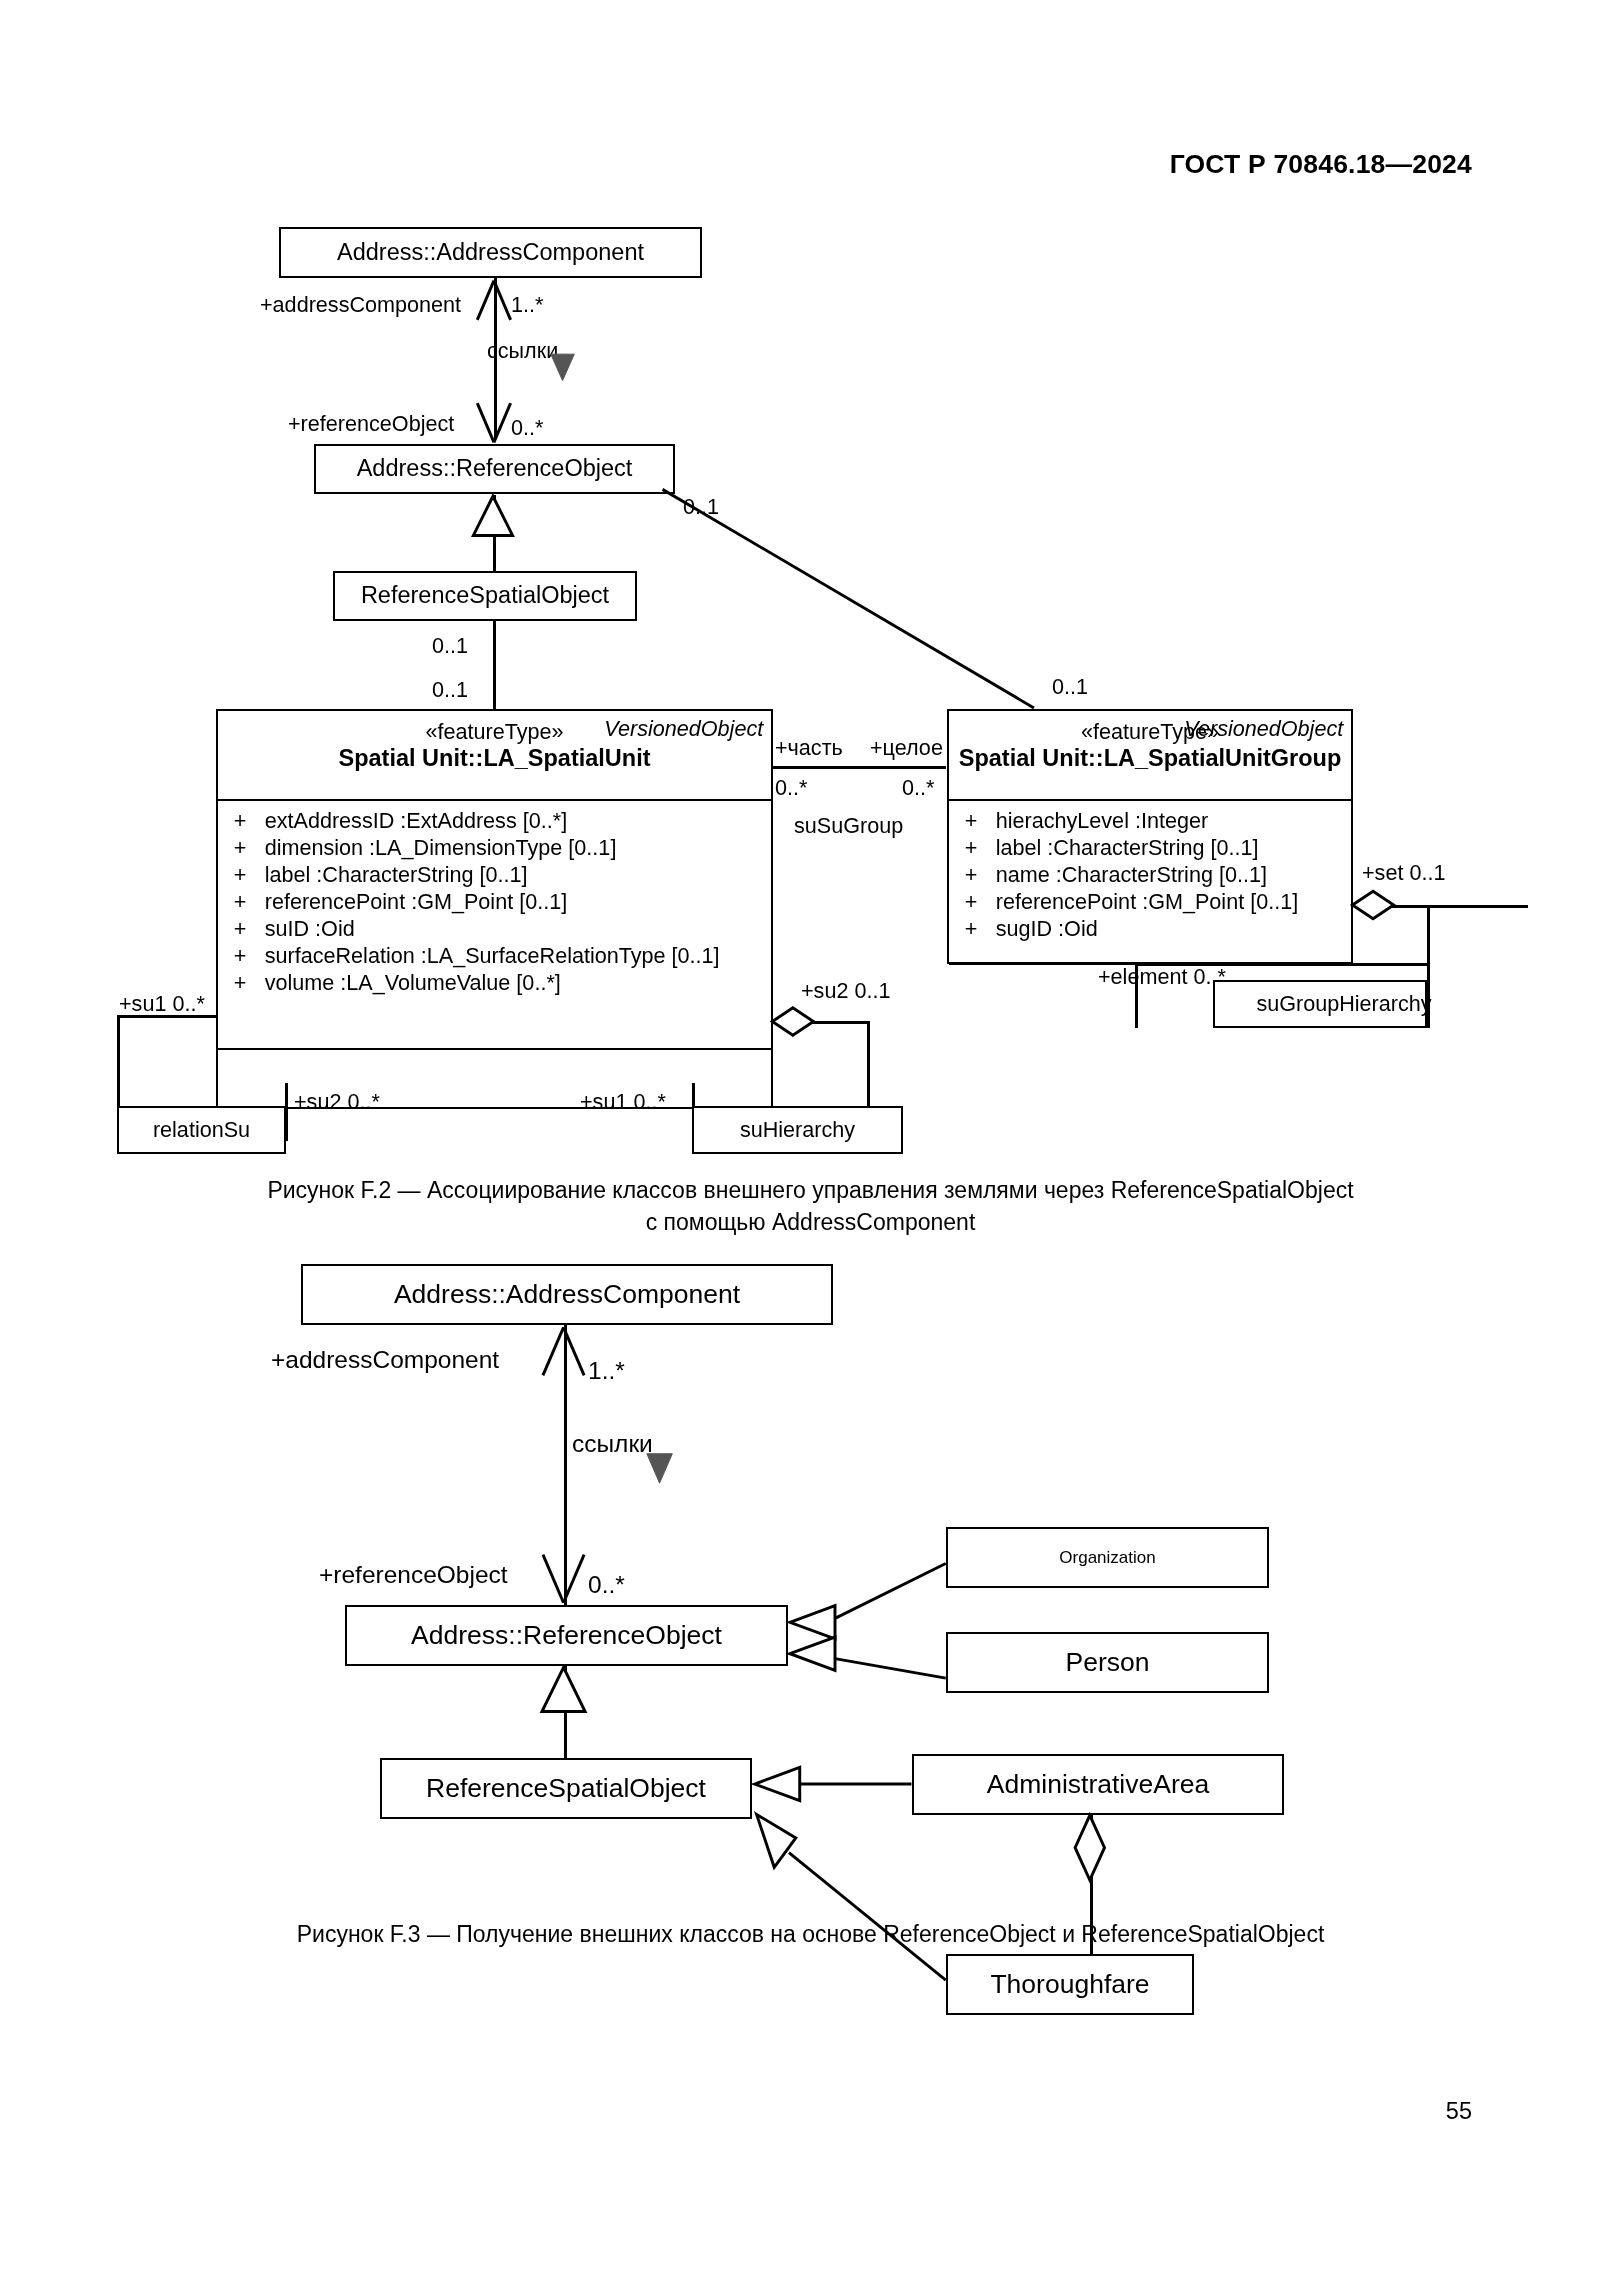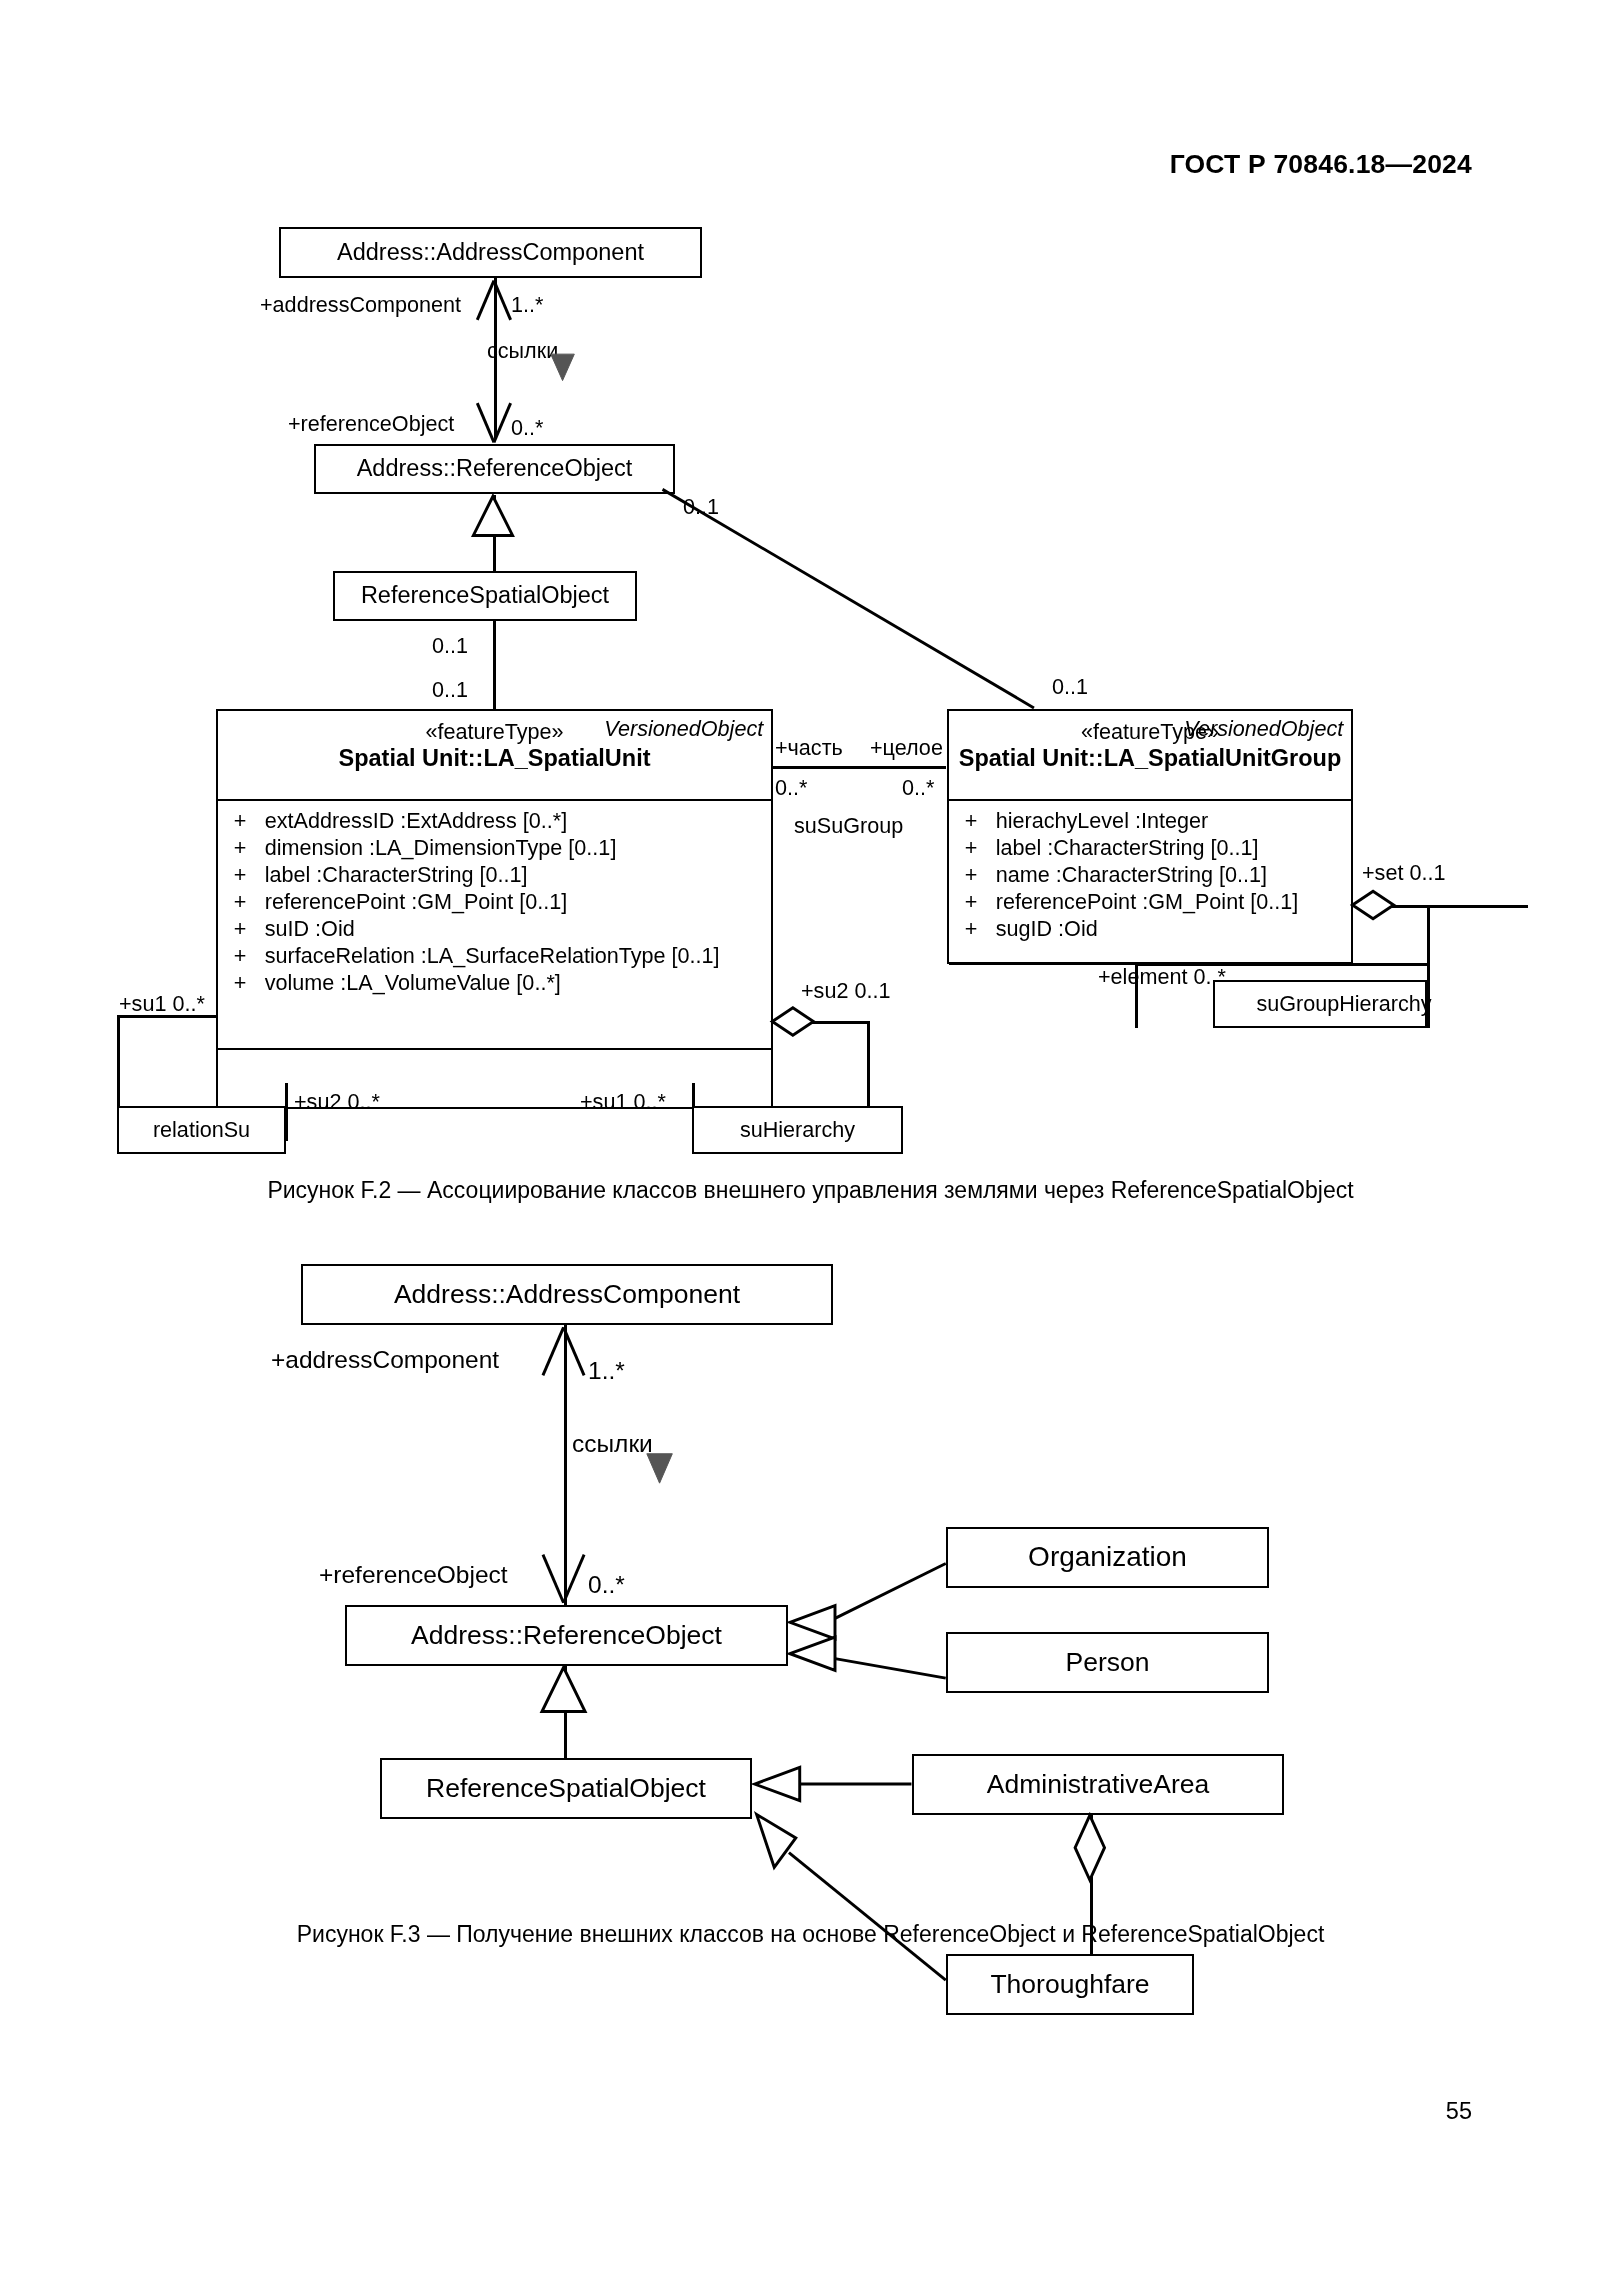--- a/index.html
+++ b/index.html
@@ -231,20 +231,21 @@
     <div class="ln hln" style="left:117px; top:1015px; width:101px;"></div>
     <div class="ln vln" style="left:117px; top:1015px; height:125px;"></div>
     <div class="ln vln" style="left:285px; top:1083px; height:58px;"></div>
     <div class="lbl" style="left:294px; top:1091px;">+su2 0..*</div>
     <div class="uml-box plain-box" style="left:117px; top:1106px; width:169px; height:48px;">
       <div class="title" style="font-weight:normal; font-size:21.6px;">relationSu</div>
     </div>
 
     <div class="caption" style="top:1174px;">
       <div>Рисунок F.2 — Ассоциирование классов внешнего управления землями через ReferenceSpatialObject</div>
+      <div>с помощью AddressComponent</div>
     </div>
   </div>
 
   <div>
 
     <div class="uml-box plain-box" style="left:301px; top:1264px; width:532px; height:61px;">
       <div class="title" style="font-size:26.5px;">Address::AddressComponent</div>
     </div>
 
     <div class="ln vln" style="left:564px; top:1325px; height:294px;"></div>
@@ -261,21 +262,21 @@
       <div class="title" style="font-size:26.5px;">Address::ReferenceObject</div>
     </div>
 
     <div class="ln vln" style="left:564px; top:1665px; height:93px;"></div>
 
     <div class="uml-box plain-box" style="left:380px; top:1758px; width:372px; height:61px;">
       <div class="title" style="font-size:26.5px;">ReferenceSpatialObject</div>
     </div>
 
     <div class="uml-box plain-box" style="left:946px; top:1527px; width:323px; height:61px;">
-      <div class="title" style="font-size:28px;">Organization</div>
+      <div class="title" style="font-size:17px;">Organization</div>
     </div>
 
     <div class="uml-box plain-box" style="left:946px; top:1632px; width:323px; height:61px;">
       <div class="title" style="font-size:26.5px;">Person</div>
     </div>
 
     <div class="uml-box plain-box" style="left:912px; top:1754px; width:372px; height:61px;">
       <div class="title" style="font-size:26.5px;">AdministrativeArea</div>
     </div>
 

